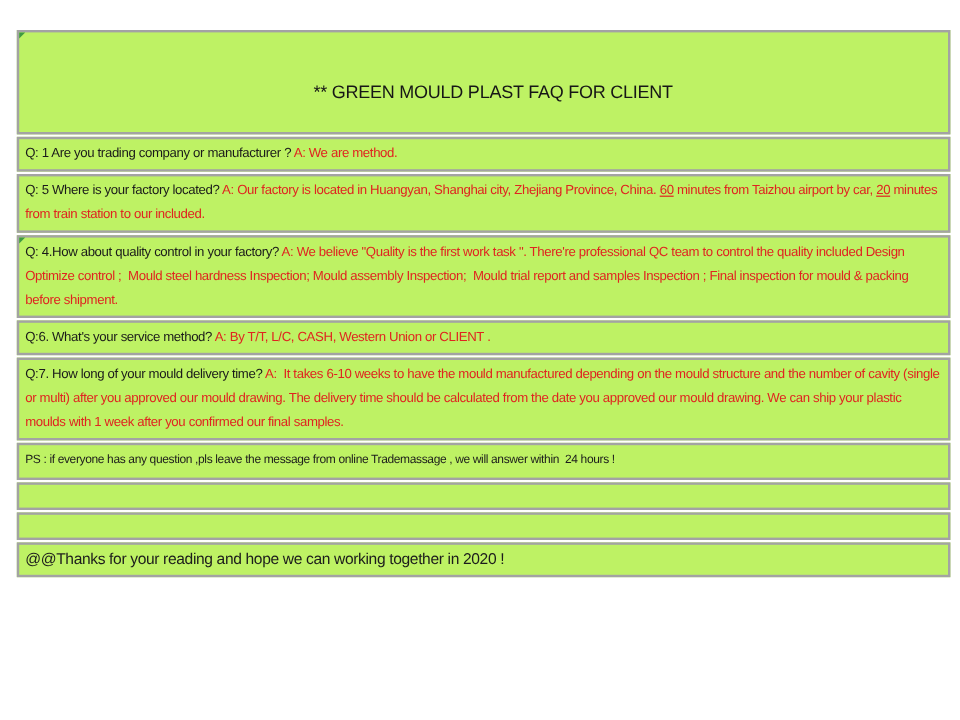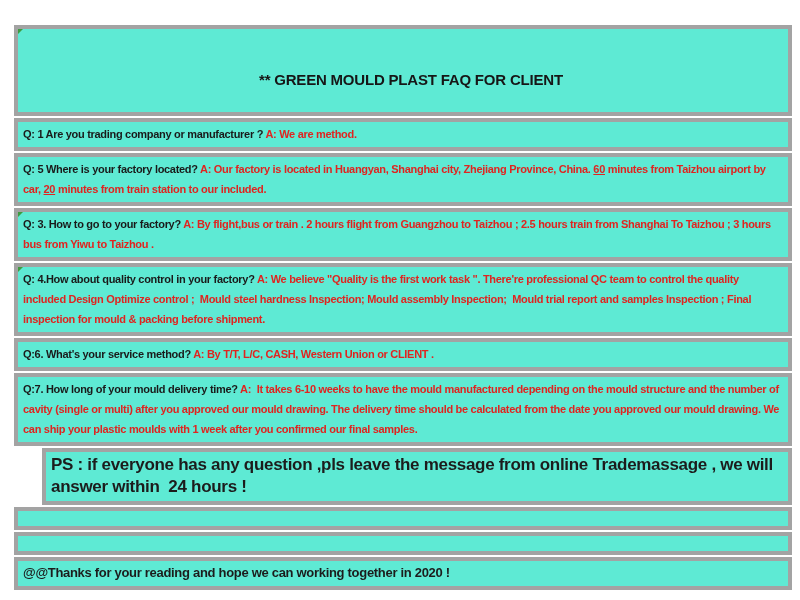--- a/index.html
+++ b/index.html
@@ -13,48 +13,47 @@
   }
   .sheet {
     position: absolute;
     left: 14px;
     top: 25px;
     width: 778px;
   }
   .row {
     position: relative;
     box-sizing: border-box;
-    background: #5eead4;
-    border: 4px solid #a3a3a3;
+    background: #bef264;
+    border: 2px solid #a3a3a3;
     margin-bottom: 2px;
     padding: 2px 5px 3px 5px;
     font-size: 11px;
-    font-weight: 700;
+    font-weight: 400;
     line-height: 20px;
     letter-spacing: -0.3px;
     color: #1a1a1a;
     white-space: pre-wrap;
   }
   .title-row {
     text-align: center;
     font-size: 15px;
     line-height: 20px;
     letter-spacing: -0.2px;
     padding: 1px 4px 2px 4px;
     color: #161616;
   }
   .q { color: #1a1a1a; text-align: center; }
   .a { color: #e02420; }
   .u { text-decoration: underline; }
   .ps {
-    font-size: 17px;
+    font-size: 10px;
     line-height: 22px;
     letter-spacing: -0.3px;
     color: #1c1c1c;
-    margin-left: 28px;
   }
   .note {
     font-size: 13px;
     line-height: 20px;
     letter-spacing: -0.3px;
     color: #1c1c1c;
   }
   .empty { height: 23px; padding: 0; }
   .flag {
     position: absolute;
@@ -70,21 +69,20 @@
 <body>
 
 <div class="sheet">
   <div class="row title-row">
     <span class="flag"></span>
     <span>** GREEN MOULD PLAST FAQ FOR CLIENT</span>
   </div>
   <div id="faq-rows">
       <div class="row qa"><span class="q">Q: 1 Are you trading company or manufacturer ? </span><span class="a"><span>A: We are method.</span></span></div>
       <div class="row qa"><span class="q">Q: 5 Where is your factory located? </span><span class="a"><span>A: Our factory is located in Huangyan, Shanghai city, Zhejiang Province, China. </span><span class="u">60</span><span> minutes from Taizhou airport by car, </span><span class="u">20</span><span> minutes from train station to our included.</span></span></div>
-      <div class="row qa"><span class="flag"></span><span class="q">Q: 3. How to go to your factory? </span><span class="a"><span>A: By flight,bus or train . 2 hours flight from Guangzhou to Taizhou ; 2.5 hours train from Shanghai To Taizhou ; 3 hours bus from Yiwu to Taizhou .</span></span></div>
       <div class="row qa"><span class="flag"></span><span class="q">Q: 4.How about quality control in your factory? </span><span class="a"><span>A: We believe "Quality is the first work task ". There're professional QC team to control the quality included Design Optimize control ;  Mould steel hardness Inspection; Mould assembly Inspection;  Mould trial report and samples Inspection ; Final inspection for mould &amp; packing before shipment.</span></span></div>
       <div class="row qa"><span class="q">Q:6. What's your service method? </span><span class="a"><span>A: By T/T, L/C, CASH, Western Union or CLIENT .</span></span></div>
       <div class="row qa"><span class="q">Q:7. How long of your mould delivery time? </span><span class="a"><span>A:  It takes 6-10 weeks to have the mould manufactured depending on the mould structure and the number of cavity (single or multi) after you approved our mould drawing. The delivery time should be calculated from the date you approved our mould drawing. We can ship your plastic moulds with 1 week after you confirmed our final samples.</span></span></div>
       <div class="row ps"><span>PS : if everyone has any question ,pls leave the message from online Trademassage , we will answer within  24 hours !</span></div>
       <div class="row empty"></div>
       <div class="row empty"></div>
       <div class="row note"><span>@@Thanks for your reading and hope we can working together in 2020 !</span></div>
     </div>
 </div>
 

